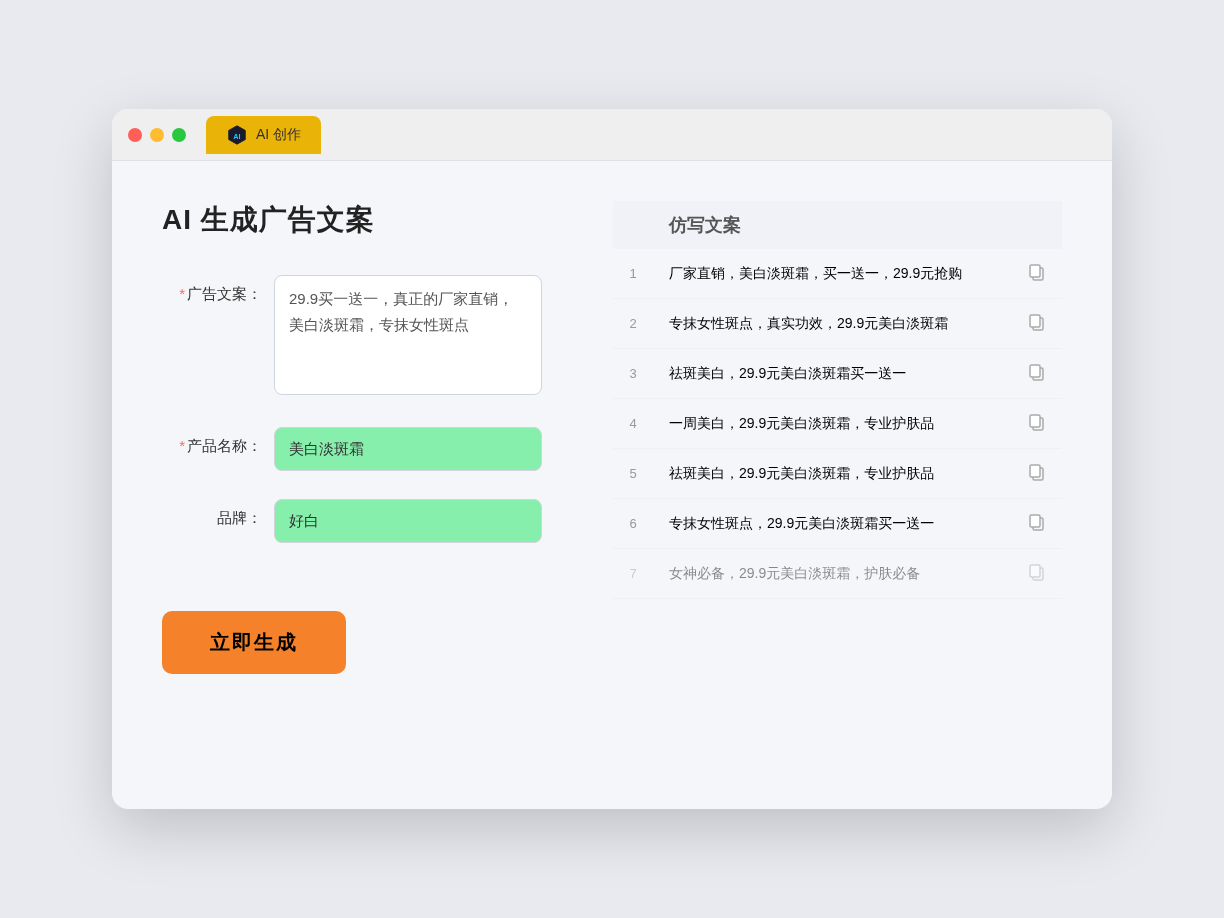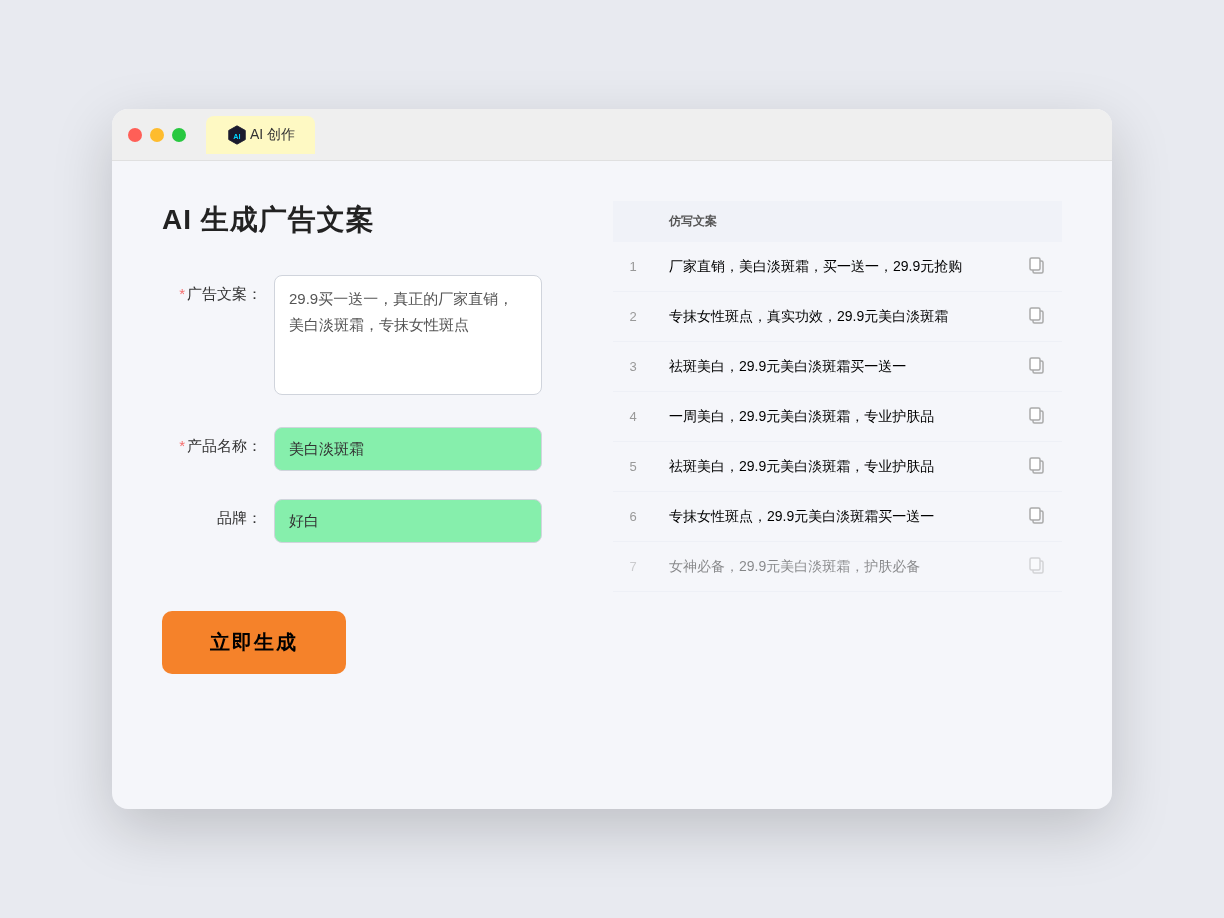--- a/index.html
+++ b/index.html
@@ -41,26 +41,26 @@
     .traffic-light {
       width: 14px;
       height: 14px;
       border-radius: 50%;
     }
     .tl-red { background: #ff5f57; }
     .tl-yellow { background: #febc2e; }
     .tl-green { background: #28c840; }
 
     .tab {
-      background: #fef9c3;
+      background: #eab308;
       border-radius: 8px 8px 0 0;
       padding: 8px 20px;
       display: flex;
       align-items: center;
-      gap: 2px;
+      gap: 8px;
       font-size: 14px;
       color: #333;
       font-weight: 500;
     }
 
     .tab-icon {
       width: 22px;
       height: 22px;
     }
 
@@ -176,21 +176,21 @@
     }
 
     .results-table {
       width: 100%;
       border-collapse: collapse;
     }
 
     .results-table thead th {
       background: #f0f2f8;
       padding: 12px 16px;
-      font-size: 12px;
+      font-size: 18px;
       font-weight: 600;
       color: #555;
       text-align: left;
     }
 
     .results-table thead th:first-child {
       width: 40px;
       text-align: center;
     }
 

